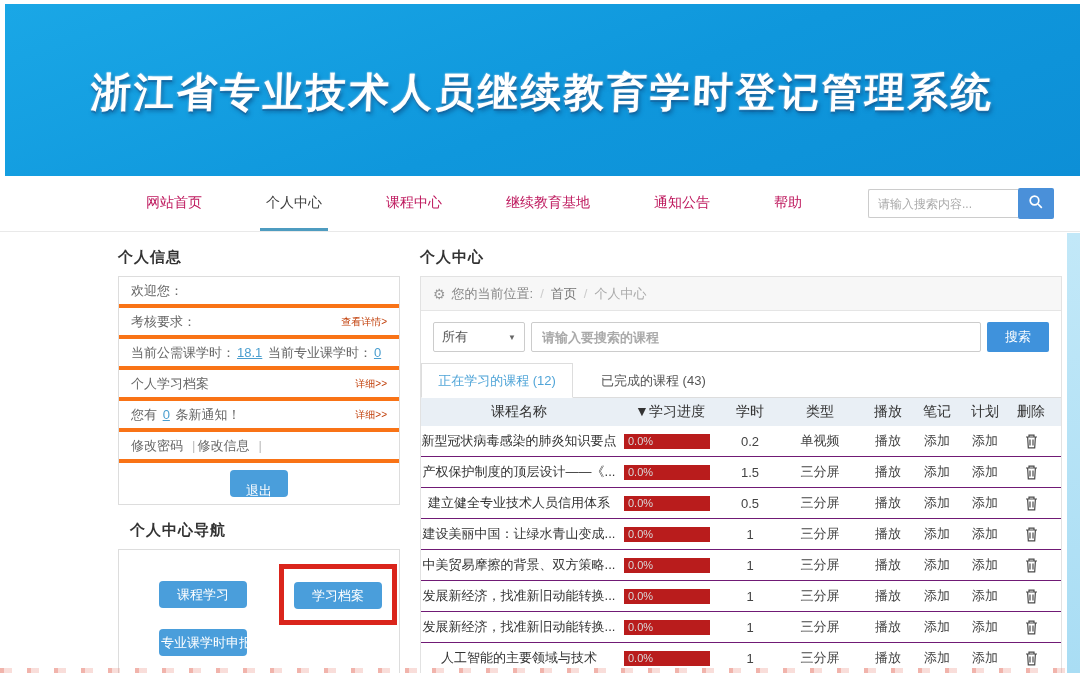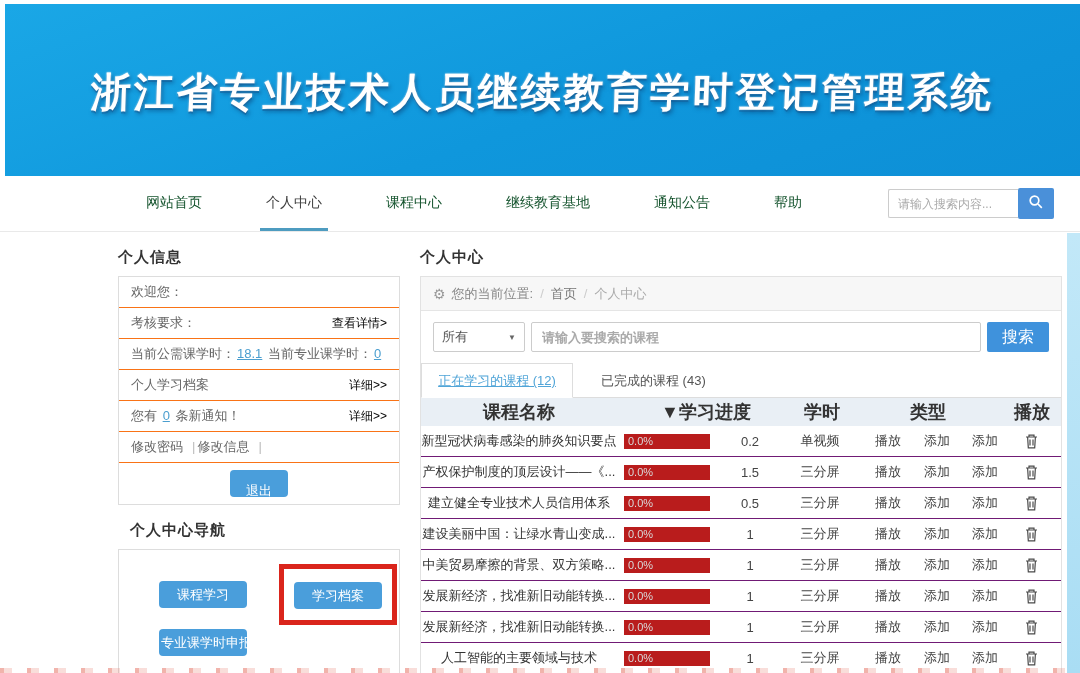--- a/index.html
+++ b/index.html
@@ -11,42 +11,42 @@
   .banner { margin:4px 0 0 5px; height:172px;
     background:linear-gradient(160deg,#1aa7e6 0%,#0f97dc 55%,#0d8fd6 100%);
     display:flex; align-items:center; justify-content:center; overflow:hidden; }
   .banner-title { color:#fff; font-size:40px; font-weight:bold; letter-spacing:3px; white-space:nowrap;
     text-shadow:0 2px 0 rgba(13,90,150,.55), 2px 3px 4px rgba(8,70,125,.6), 0 0 2px rgba(255,255,255,.9);
     transform:skewX(-2deg); padding-top:4px; }
 
   
   .navbar { height:56px; background:#fff; border-bottom:1px solid #e9e9e9;
     display:flex; align-items:stretch; padding-left:140px; }
-  .nav-item { font-size:14px; color:#14532d; line-height:53px; padding:0 6px; margin-right:52px;
+  .nav-item { font-size:14px; color:#be185d; line-height:53px; padding:0 6px; margin-right:52px;
     border-bottom:3px solid transparent; cursor:pointer; white-space:nowrap; }
   .nav-item.active { border-bottom-color:#4e9cc0; color:#404040; }
   .nav-search { margin-left:auto; margin-right:26px; display:flex; align-items:center; }
-  .nav-search input { width:130px; height:29px; border:1px solid #ccc; border-right:none;
+  .nav-search input { width:150px; height:29px; border:1px solid #ccc; border-right:none;
     padding:0 9px; font-size:12px; color:#555; outline:none; border-radius:2px 0 0 2px; }
   .nav-search input::placeholder { color:#aaa; }
   .nav-search .sbtn { width:36px; height:31px; background:#4a90d9; border:none; border-radius:2px;
     display:flex; align-items:center; justify-content:center; cursor:pointer; }
 
   
   .content { display:flex; padding:10px 0 0 118px; }
   .sidebar { width:282px; margin-right:20px; }
   .main { width:642px; }
   .sec-title { font-size:15px; font-weight:bold; color:#333; margin:6px 0 9px; letter-spacing:1px; }
 
   
   .sd-box { border:1px solid #ddd; background:#fff; }
   .sd-row { min-height:31px; display:flex; align-items:center; justify-content:space-between;
-    padding:0 12px; border-bottom:1px solid #f97316; font-size:13px; color:#666; }
+    padding:0 12px; border-bottom:4px solid #f97316; font-size:13px; color:#666; }
   .sd-row:last-child { border-bottom:none; }
-  .sd-link { color:#000000; font-size:12px; cursor:pointer; white-space:nowrap; }
+  .sd-link { color:#c2410c; font-size:10px; cursor:pointer; white-space:nowrap; }
   .blue-num { color:#4a9ecf;text-decoration:underline; }
   .sd-left span { margin-right:2px; }
   .pipe { color:#bbb; margin:0 7px; }
   .logout-row { justify-content:center; padding:7px 0; }
   .btn-blue { background:#4a9edb; color:#fff; border:none; border-radius:4px; height:27px;
     font-size:13px; padding:12px 16px; cursor:pointer; white-space:nowrap; }
 
   
   .sd-navbox { border:1px solid #ddd; background:#fff; padding:14px 0 18px 40px; min-height:120px; }
   .nb-row1 { display:flex; align-items:center; }
@@ -66,30 +66,30 @@
 
   .filter-row { display:flex; padding:11px 12px; gap:6px; }
   .select { width:92px; height:30px; border:1px solid #ccc; border-radius:2px; background:#fff;
     display:flex; align-items:center; justify-content:space-between; padding:0 8px;
     font-size:13px; color:#555; cursor:pointer; }
   .select .caret { font-size:8px; color:#666; }
   .filter-row input { flex:1; height:30px; border:1px solid #ccc; border-radius:2px;
     padding:0 10px; font-size:13px; color:#555; outline:none;font-weight:bold; }
   .filter-row input::placeholder { color:#aaa; }
   .search-btn { width:62px; height:30px; background:#3f92dc; border:none; border-radius:2px;
-    color:#fff; font-size:16px; cursor:pointer; }
+    color:#fff; font-size:13px; cursor:pointer; }
 
   .tabs { display:flex; border-bottom:1px solid #ddd; height:35px; }
   .tab { font-size:13px; cursor:pointer; white-space:nowrap; }
   .tab.active { width:152px; text-align:center; line-height:33px; background:#fff;
-    border:1px solid #ddd; border-bottom:1px solid #fff; margin-bottom:-1px; color:#51a5d8;text-decoration:underline; }
+    border:1px solid #ddd; border-bottom:1px solid #fff; margin-bottom:-1px; color:#51a5d8; }
   .tab.inactive { line-height:35px; padding:0 28px; color:#555; }
 
   .grid { display:grid; grid-template-columns:196px 106px 54px 86px 50px 48px 48px 44px; align-items:center; }
-  .thead { height:28px; background:#e9eff5; font-size:18px; color:#333; font-weight:bold;gap:36px; }
+  .thead { height:28px; background:#e9eff5; font-size:14px; color:#333; font-weight:normal; }
   .thead .c { text-align:center; }
   .trow { height:31px; border-bottom:1px solid #701a75; font-size:13px; color:#444; }
   .c { text-align:center; overflow:hidden; white-space:nowrap; }
   .c.name { color:#333; }
   .c.prog { text-align:left; padding-left:7px; }
   .pbar { width:86px; height:15px; background:#b91c1c; border-radius:0; overflow:hidden; }
   .pbar span { display:block; font-size:11px; line-height:15px; color:#d9d9d9; padding-left:4px; text-align:left; }
   .c.link { cursor:pointer; }
   .c.del { cursor:pointer; }
   .c.del svg { vertical-align:middle; }

